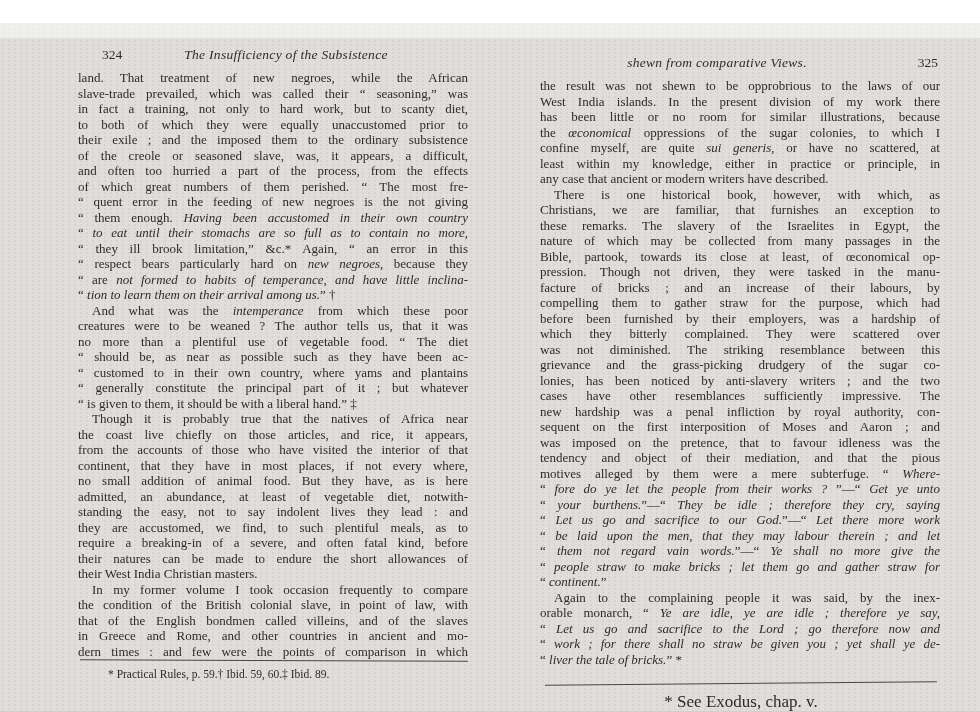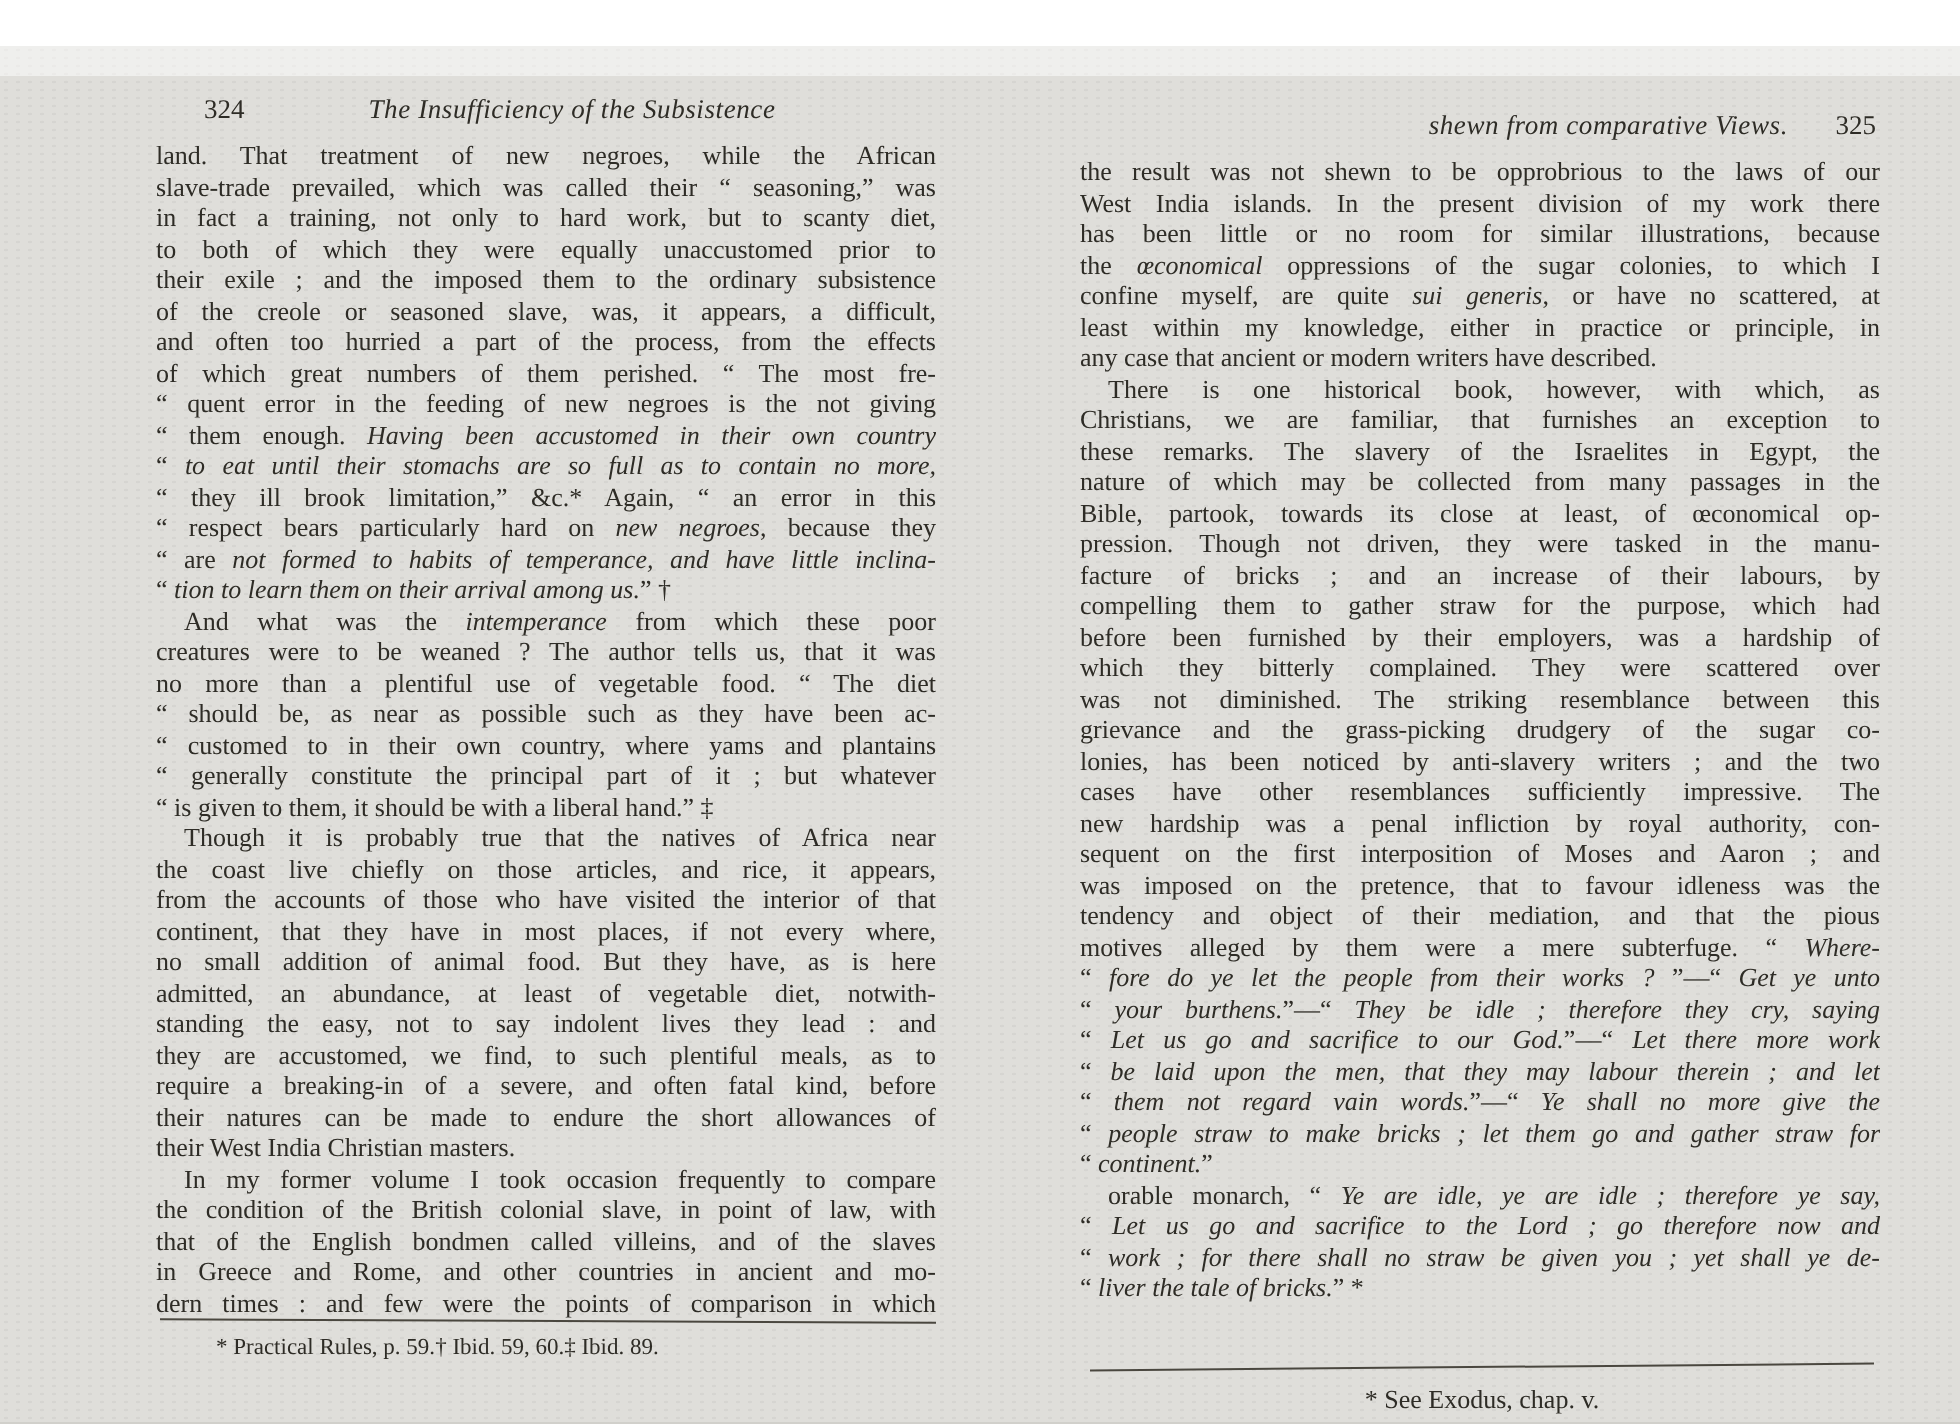--- a/index.html
+++ b/index.html
@@ -20,21 +20,21 @@
   .top-strip{position:absolute;top:0;left:0;right:0;height:15px;background:rgba(255,255,255,0.5);}
   .bottom-band{position:absolute;left:0;right:0;bottom:0;height:24px;background:rgba(115,115,108,0.13);}
 
   .page{position:absolute;}
   .page-left{left:78px;top:24px;width:390px;}
   .page-right{left:540px;top:32px;width:400px;}
 
   .header{position:relative;height:19px;margin-bottom:4px;font-size:13.5px;white-space:nowrap;}
   .running-title{text-align:center;font-style:italic;letter-spacing:0.3px;}
   .page-left .running-title{margin-left:26px;}
-  .page-right .running-title{margin-right:46px;text-align:right;}
+  .page-right .running-title{margin-right:46px;}
   .pagenum{position:absolute;top:0;font-style:normal;}
   .pagenum-left{left:24px;}
   .pagenum-right{right:2px;}
 
   .body-text{font-size:13px;}
   .tline{
     height:15.5px;overflow:hidden;
     text-align:justify;text-align-last:justify;
   }
   .tline.rag{text-align-last:auto;}
@@ -46,21 +46,21 @@
   .fn-rule-right{left:545px;top:660px;width:392px;transform:rotate(-0.5deg);}
 
   .footnotes-left{
     position:absolute;left:80px;top:645px;width:388px;
     display:flex;justify-content:flex-start;
     padding:0 34px 0 28px;box-sizing:border-box;
     font-size:11.5px;
   }
   .footnote-right{
     position:absolute;left:545px;top:669px;width:392px;
-    text-align:center;font-size:13px;
+    text-align:center;font-size:17px;
   }
 </style>
 </head>
 <body>
 
 <div class="scan">
   <div class="top-strip"></div>
 
   <div class="page page-left">
     <div class="header">
@@ -154,20 +154,21 @@
           <div class="tline"><span>motives alleged by them were a mere subterfuge.  “ </span><span class="i">Where-</span></div>
           <div class="tline"><span>“ </span><span class="i">fore do ye let the people from their works ?</span><span> ”—“ </span><span class="i">Get ye unto</span></div>
           <div class="tline"><span>“ </span><span class="i">your burthens.</span><span>”—“ </span><span class="i">They be idle ; therefore they cry, saying</span></div>
           <div class="tline"><span>“ </span><span class="i">Let us go and sacrifice to our God.</span><span>”—“ </span><span class="i">Let there more work</span></div>
           <div class="tline"><span>“ </span><span class="i">be laid upon the men, that they may labour therein ; and let</span></div>
           <div class="tline"><span>“ </span><span class="i">them not regard vain words.</span><span>”—“ </span><span class="i">Ye shall no more give the</span></div>
           <div class="tline"><span>“ </span><span class="i">people straw to make bricks ; let them go and gather straw for</span></div>
           <div class="tline rag"><span>“ </span><span class="i">continent.</span><span>”</span></div>
         </div>
         <div class="para indent">
+          <div class="tline"><span>Again to the complaining people it was said, by the inex-</span></div>
           <div class="tline"><span>orable monarch, “ </span><span class="i">Ye are idle, ye are idle ; therefore ye say,</span></div>
           <div class="tline"><span>“ </span><span class="i">Let us go and sacrifice to the Lord ; go therefore now and</span></div>
           <div class="tline"><span>“ </span><span class="i">work ; for there shall no straw be given you ; yet shall ye de-</span></div>
           <div class="tline rag"><span>“ </span><span class="i">liver the tale of bricks.</span><span>” *</span></div>
         </div>
       </div>
   </div>
 
   <div class="fn-rule fn-rule-left"></div>
   <div class="footnotes-left">

